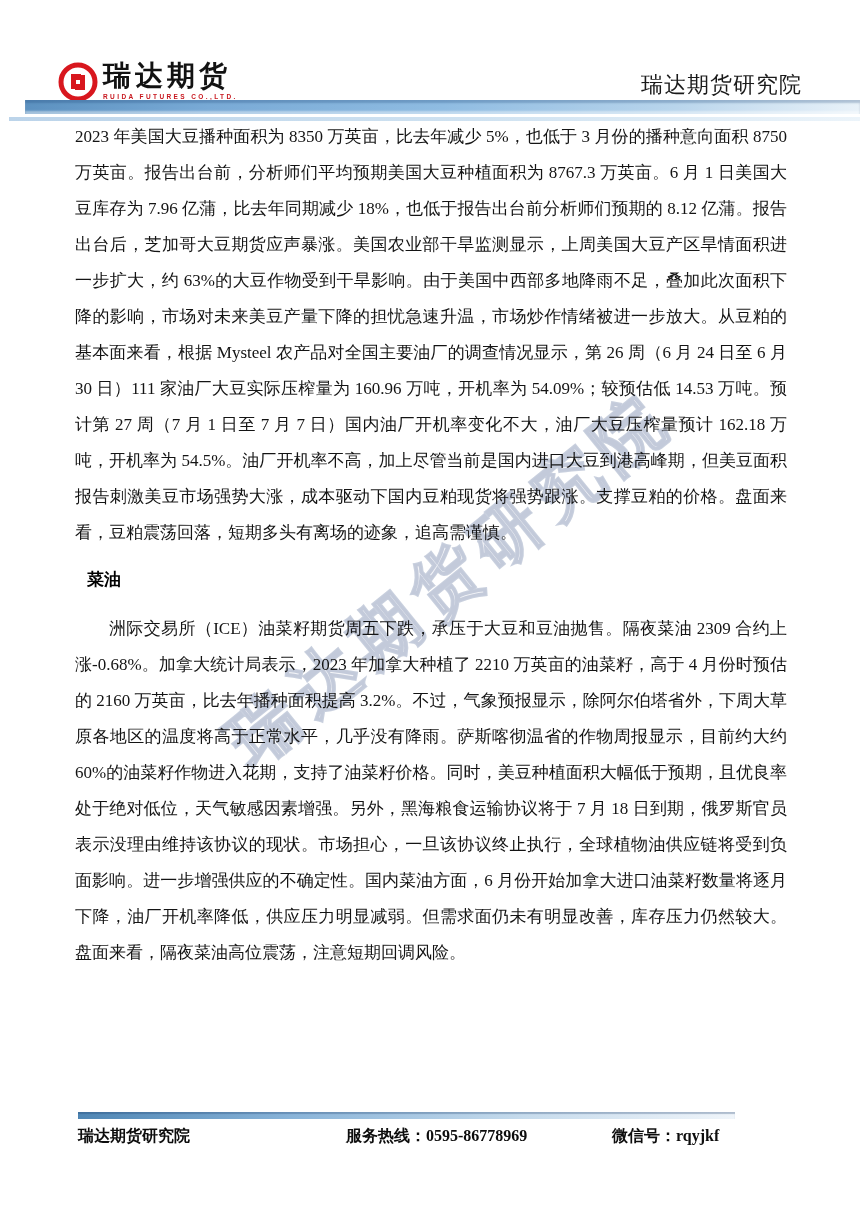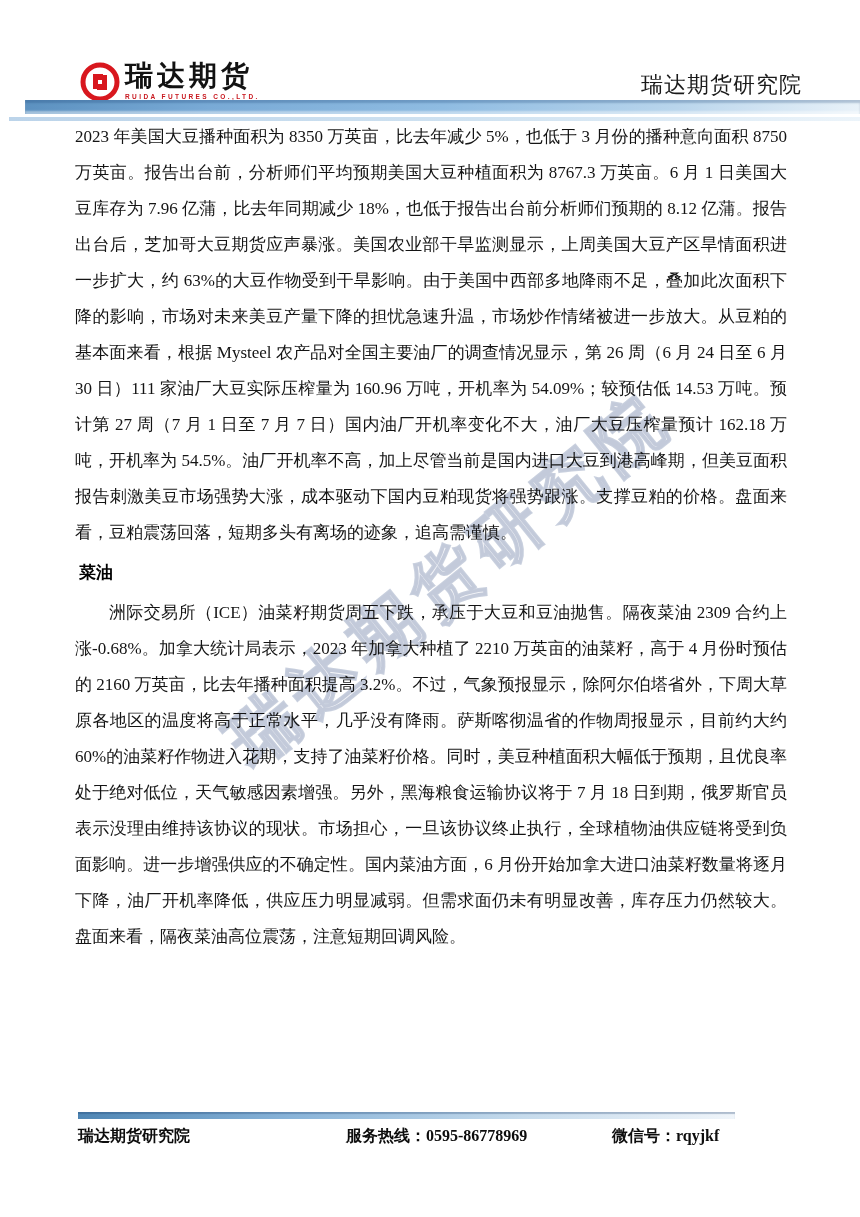--- a/index.html
+++ b/index.html
@@ -2,21 +2,21 @@
 <html><head>
 <meta charset="utf-8">
 <style>
   html,body{margin:0;padding:0;background:#9a9a9a;}
   .page{
     position:relative;width:860px;height:1217px;margin:0 auto;
     background:#ffffff;overflow:hidden;
     font-family:"Liberation Serif","DejaVu Serif",serif;color:#141414;
   }
   
-  .logo{position:absolute;left:80px;top:62px;display:flex;align-items:flex-start;}
+  .logo{position:absolute;left:58px;top:62px;display:flex;align-items:flex-start;}
   .logo svg{display:block;}
   .logo-text{margin-left:5px;}
   .logo-cn{
     font-family:"Liberation Sans","DejaVu Sans",sans-serif;
     font-weight:800;font-size:28px;line-height:28px;letter-spacing:4px;color:#121212;
   }
   .logo-en{
     font-family:"Liberation Sans","DejaVu Sans",sans-serif;
     font-weight:700;font-size:6.5px;letter-spacing:2.4px;color:#c8171e;margin-top:3px;
   }
@@ -46,21 +46,21 @@
   }
   
   .content{
     position:absolute;left:75px;top:119px;width:712px;
     font-size:17px;line-height:36px;
     text-align:justify;text-justify:inter-ideograph;
   }
   .content p{margin:0;}
   .content p.indent{text-indent:2em;}
   .content h3{
-    margin:4px;font-family:Liberation Serif, serif;
+    margin:12px;font-family:Liberation Mono, monospace;
     font-size:17px;line-height:36px;font-weight:700;color:#000;text-align:left;
   }
   
   .footer-bar{
     position:absolute;left:78px;top:1112px;width:657px;height:7px;
     background:linear-gradient(to right,#4f86b4 0%,#88b3d8 32%,#c6dbec 68%,#f0f5fa 100%);
     box-shadow:inset 0 2px 1px rgba(25,60,105,0.30);
   }
   .footer-text{
     position:absolute;top:1126px;left:0;width:860px;height:24px;

